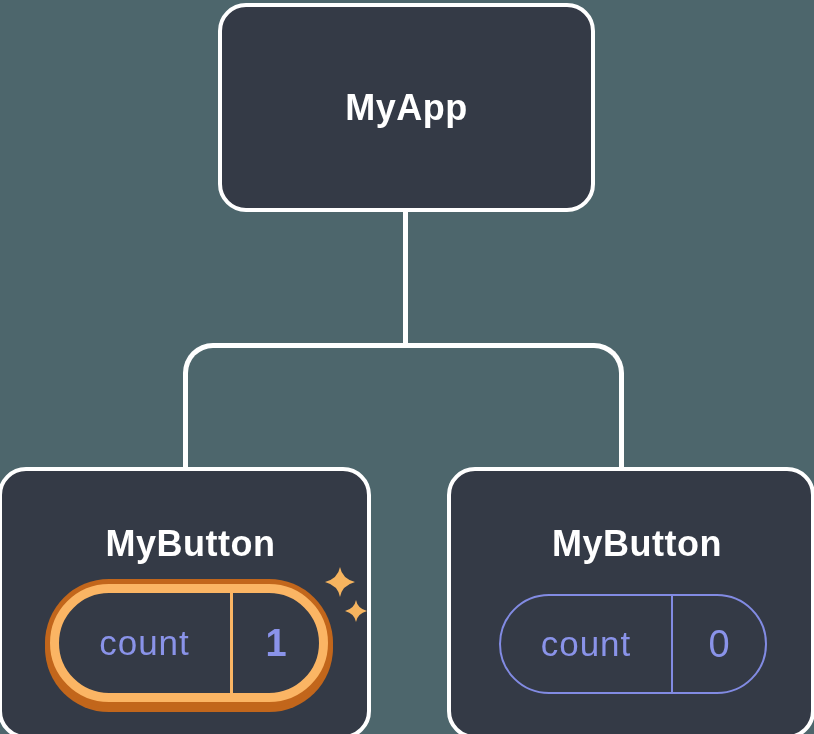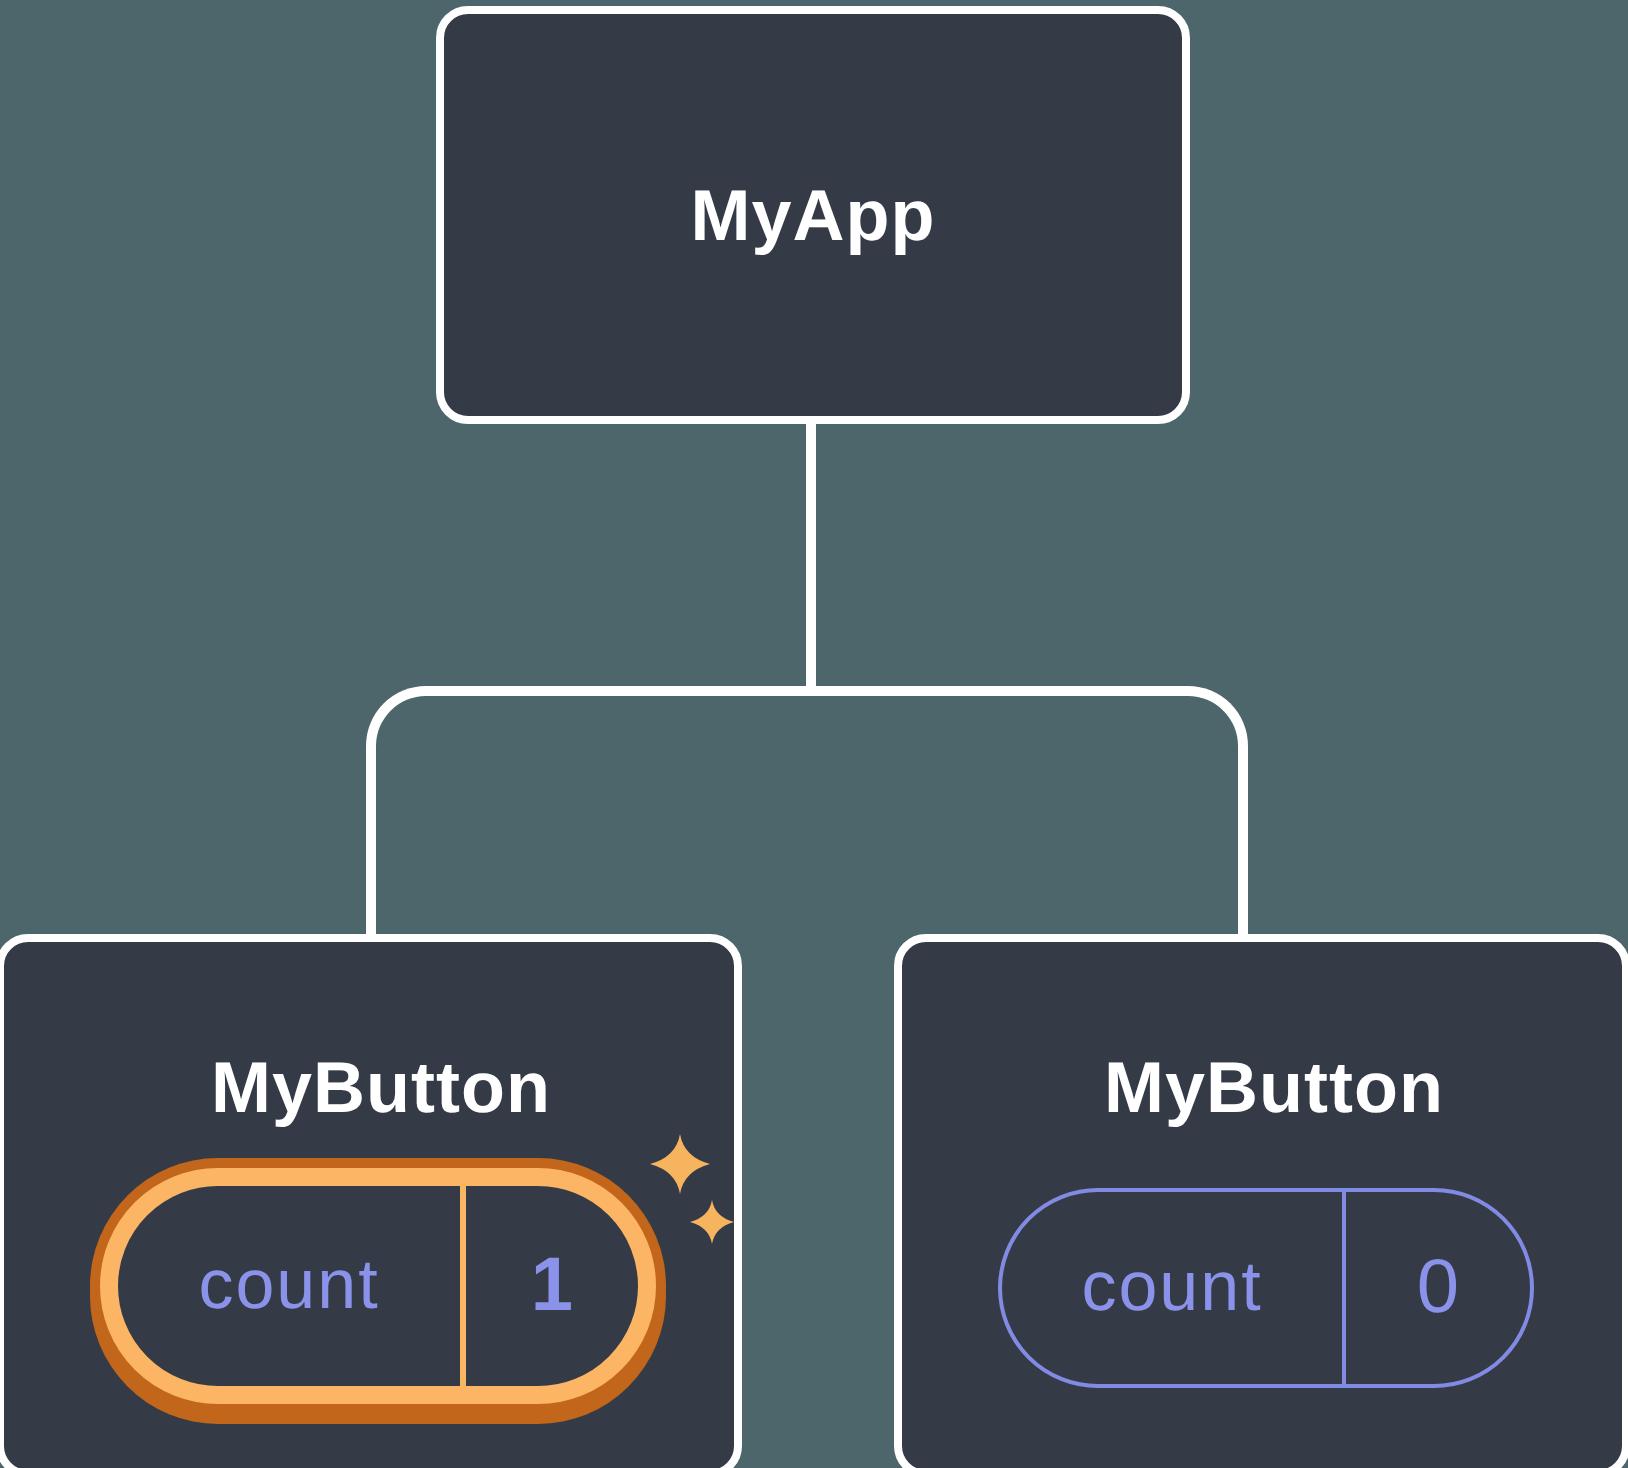--- a/index.html
+++ b/index.html
@@ -32,21 +32,21 @@
     left:183px;top:343px;width:441px;height:130px;
     border:5px solid var(--connector);
     border-bottom:none;
     border-radius:30px 30px 0 0;
   }
   
   .node{
     position:absolute;
     background:var(--node-fill);
     border:4px solid var(--node-border);
-    border-radius:16px;
+    border-radius:28px;
   }
   .node-root{
     left:218px;top:3px;width:377px;height:209px;
     display:flex;align-items:center;justify-content:center;
   }
   .node-label{
     color:var(--text-white);
     font-size:36px;font-weight:700;letter-spacing:0.5px;
     text-align:center;
   }

